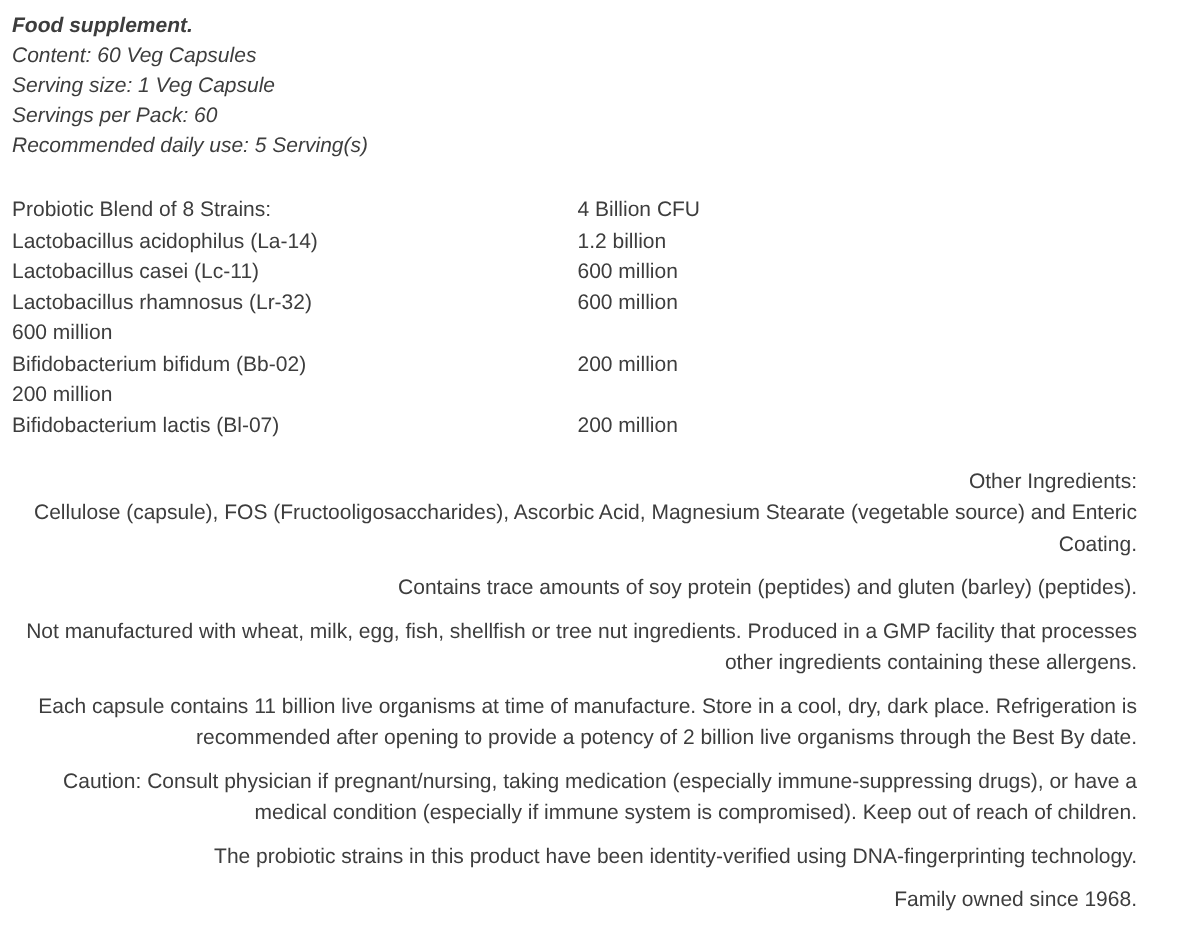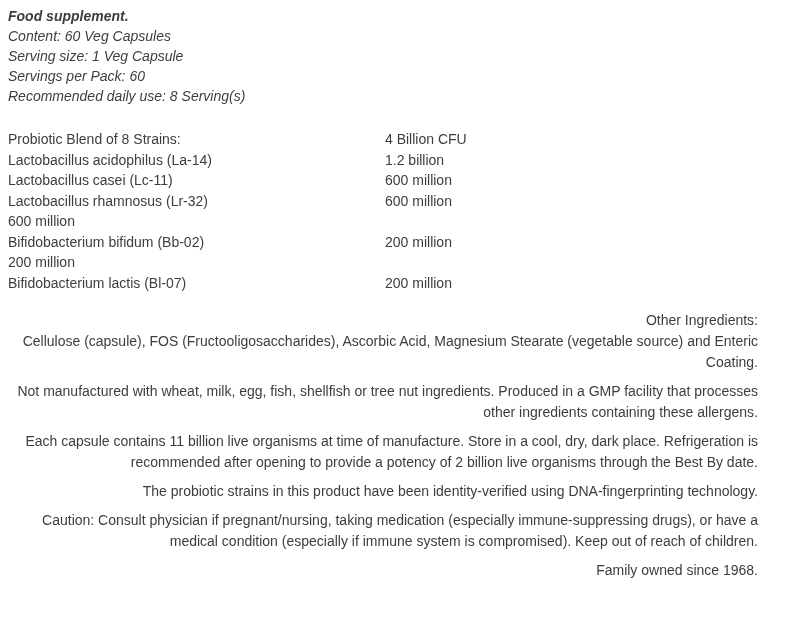--- a/index.html
+++ b/index.html
@@ -43,21 +43,21 @@
 </head>
 <body>
 
 <div class="page">
 
   <div class="intro">
     <div class="intro-title">Food supplement.</div>
     <div class="intro-line">Content: 60 Veg Capsules</div>
     <div class="intro-line">Serving size: 1 Veg Capsule</div>
     <div class="intro-line">Servings per Pack: 60</div>
-    <div class="intro-line">Recommended daily use: 8 Serving(s)</div>
+    <div class="intro-line">Recommended daily use: 5 Serving(s)</div>
   </div>
 
   <div class="facts">
     <div class="row">
       <span class="label">Probiotic Blend of 8 Strains:</span>
       <span class="value">4 Billion CFU</span>
     </div>
     <div class="row">
       <span class="label">Lactobacillus acidophilus (La-14)</span>
       <span class="value">1.2 billion</span>
@@ -84,20 +84,21 @@
       <span class="label">Bifidobacterium lactis (Bl-07)</span>
       <span class="value">200 million</span>
     </div>
   </div>
 
   <div class="paras">
     <p>
       <span class="line">Other Ingredients:</span>
       <span class="line">Cellulose (capsule), FOS (Fructooligosaccharides), Ascorbic Acid, Magnesium Stearate (vegetable source) and Enteric Coating.</span>
     </p>
+    <p>Contains trace amounts of soy protein (peptides) and gluten (barley) (peptides).</p>
     <p>Not manufactured with wheat, milk, egg, fish, shellfish or tree nut ingredients. Produced in a GMP facility that processes other ingredients containing these allergens.</p>
     <p>Each capsule contains 11 billion live organisms at time of manufacture. Store in a cool, dry, dark place. Refrigeration is recommended after opening to provide a potency of 2 billion live organisms through the Best By date.</p>
+    <p>Caution: Consult physician if pregnant/nursing, taking medication (especially immune-suppressing drugs), or have a medical condition (especially if immune system is compromised). Keep out of reach of children.</p>
     <p>The probiotic strains in this product have been identity-verified using DNA-fingerprinting technology.</p>
-    <p>Caution: Consult physician if pregnant/nursing, taking medication (especially immune-suppressing drugs), or have a medical condition (especially if immune system is compromised). Keep out of reach of children.</p>
     <p>Family owned since 1968.</p>
   </div>
 
 </div>
 
 </body></html>

